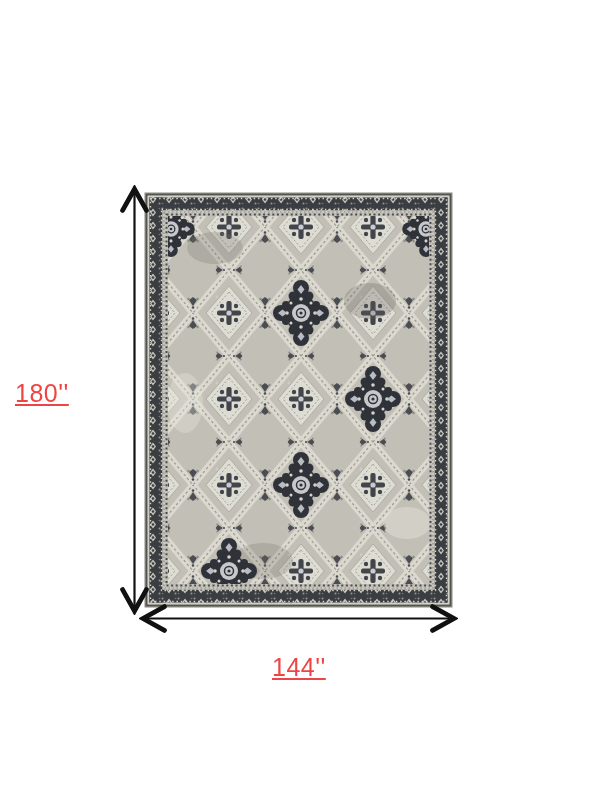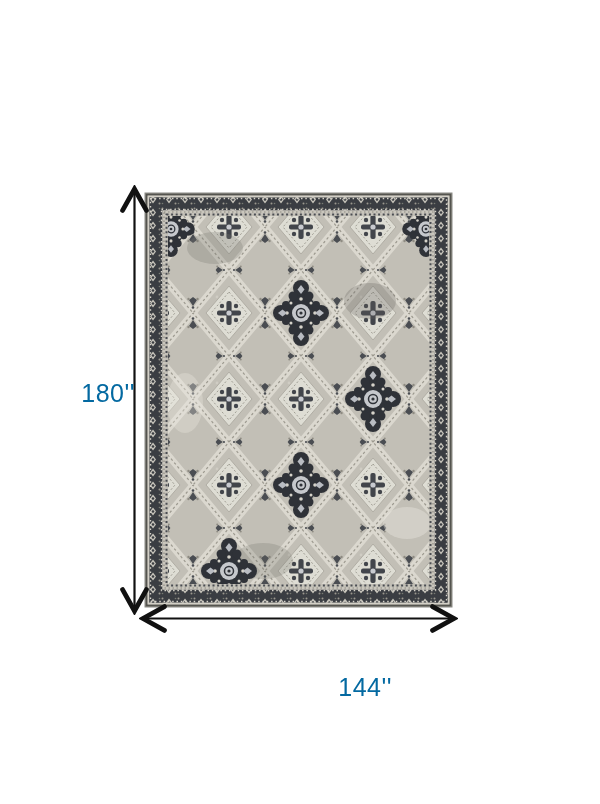--- a/index.html
+++ b/index.html
@@ -1,22 +1,22 @@
 <!DOCTYPE html>
 <html><head>
 <meta charset="utf-8">
 <style>
   html,body{margin:0;padding:0;background:#ffffff;}
   .canvas{position:relative;width:600px;height:804px;background:#ffffff;overflow:hidden;
           font-family:"Liberation Sans", sans-serif;}
   .stage{position:absolute;left:0;top:0;width:600px;height:804px;}
-  .dim-label{position:absolute;color:#0369a1;font-size:25px;letter-spacing:0.5px;
-             text-align:right;line-height:30px;user-select:none;}
+  .dim-label{position:absolute;color:#ef4444;font-size:25px;letter-spacing:0.5px;
+             text-align:left;line-height:30px;user-select:none;text-decoration:underline;}
   .dim-label.height{left:15px;top:378px;width:120px;}
-  .dim-label.width{left:272px;top:672px;width:120px;}
+  .dim-label.width{left:272px;top:652px;width:120px;}
 </style>
 </head>
 <body>
 
 <div class="canvas">
 
   <svg class="stage" width="600" height="804" viewBox="0 0 600 804" xmlns="http://www.w3.org/2000/svg">
     <defs>
 
       <marker id="arrow" viewBox="0 0 12 12" refX="10.5" refY="6" markerWidth="13" markerHeight="13" orient="auto-start-reverse">

